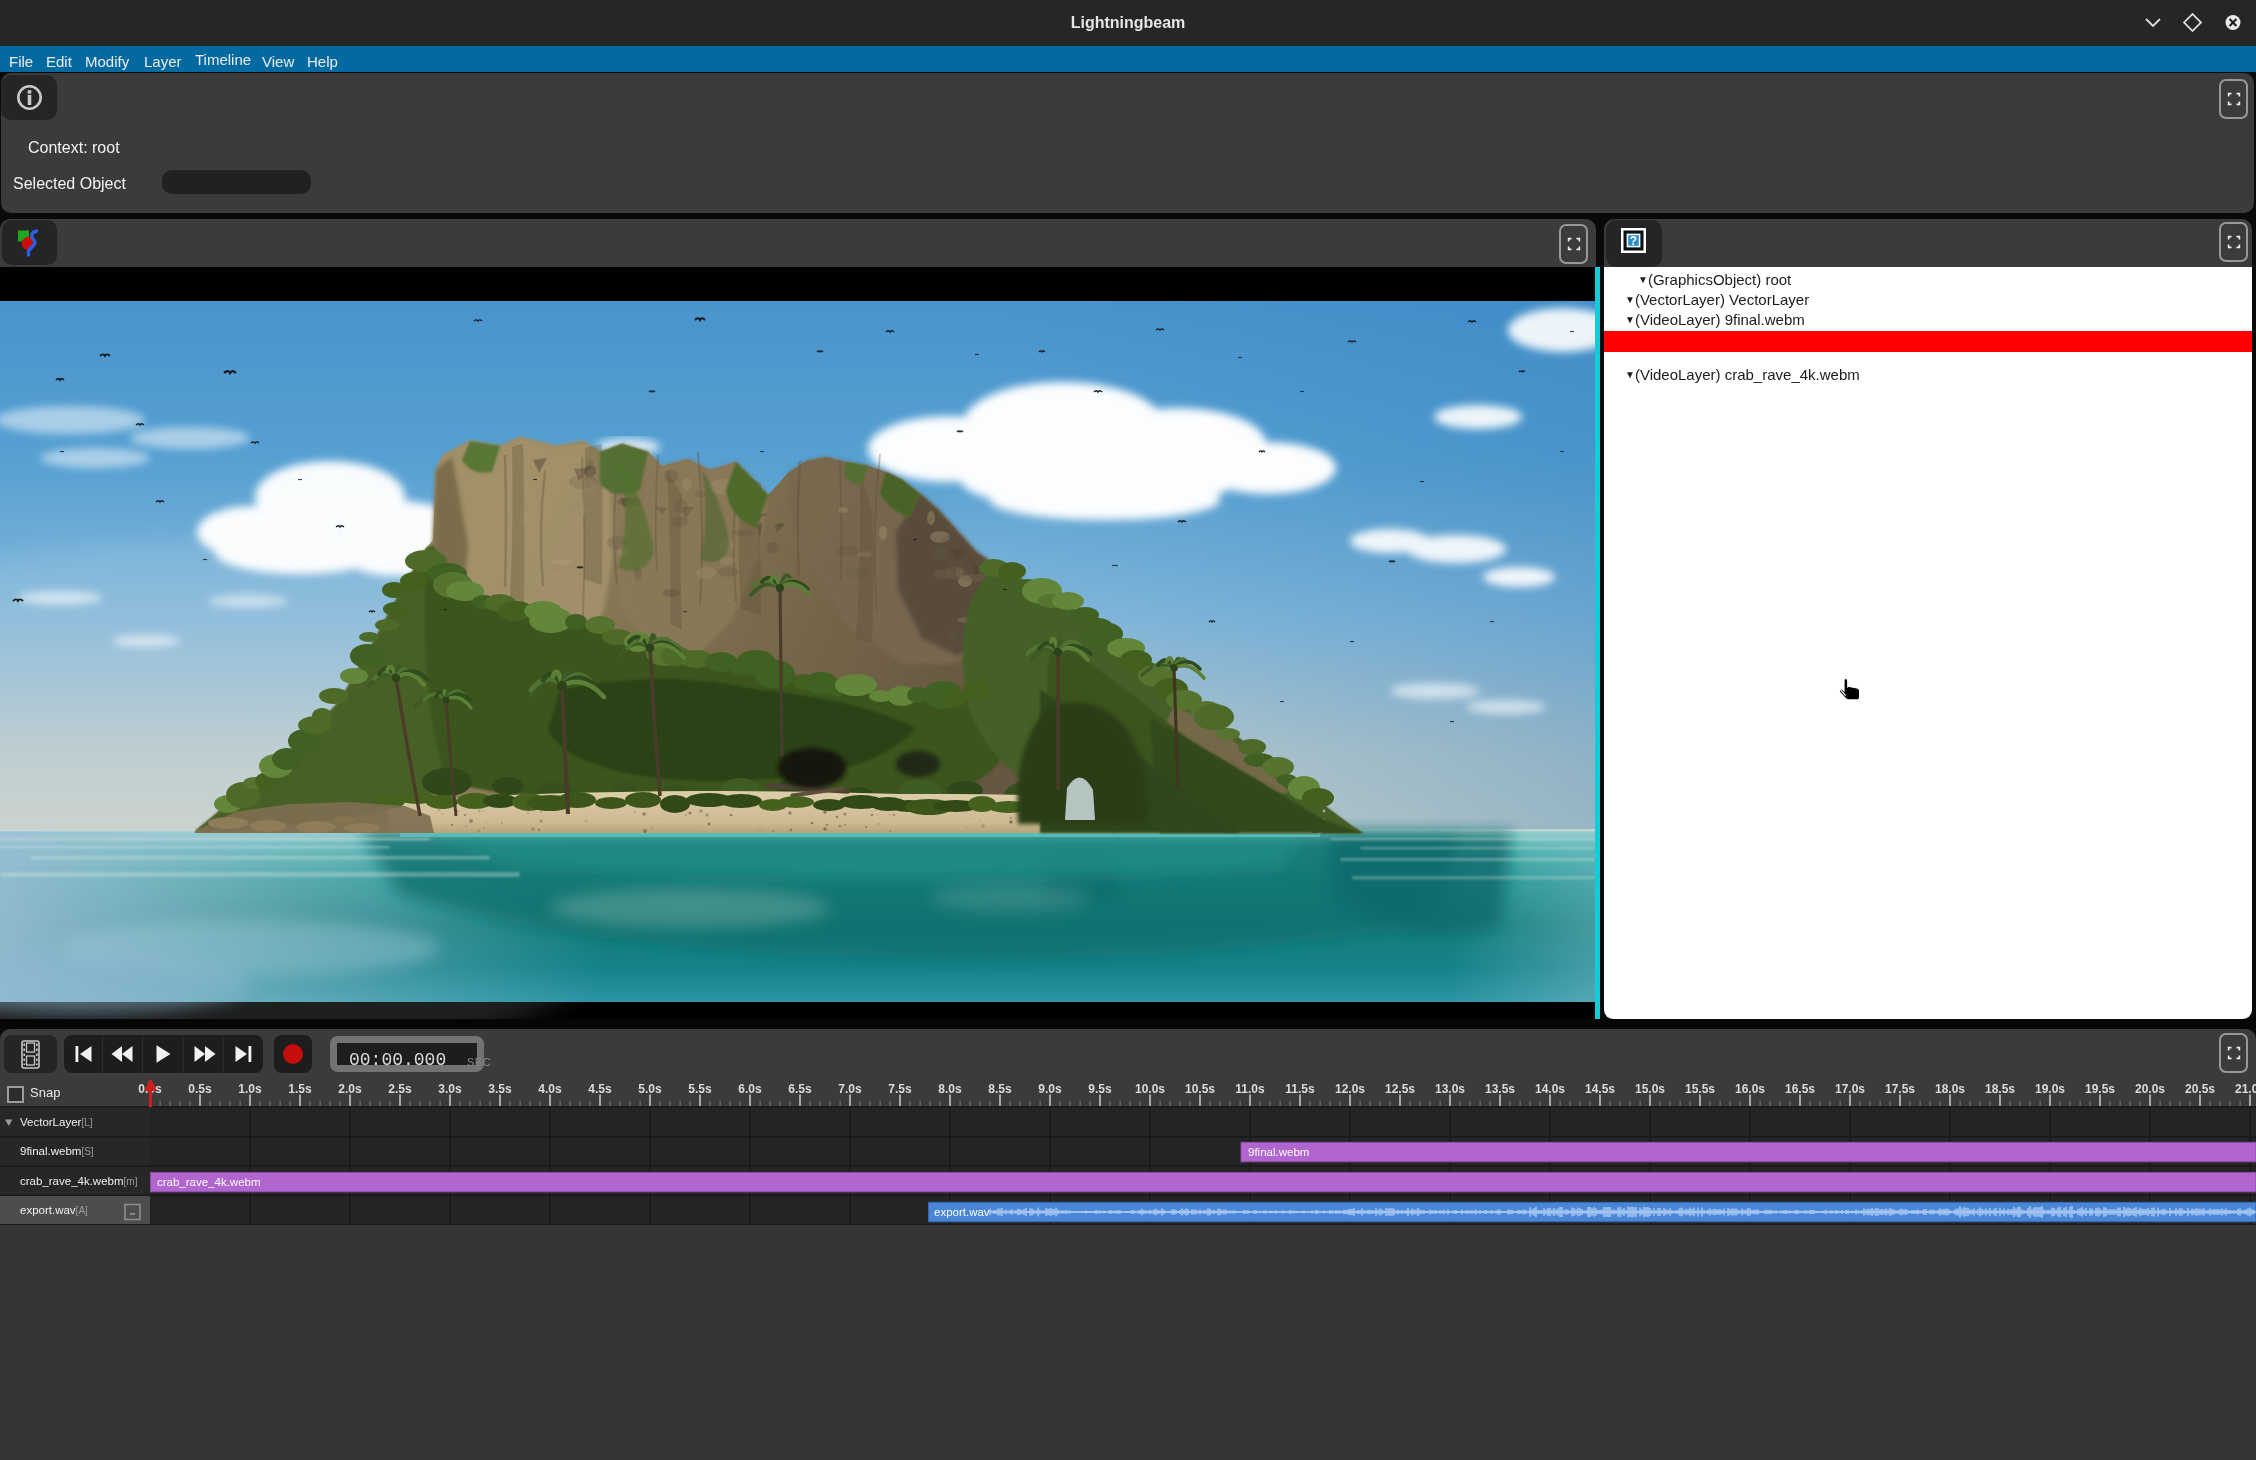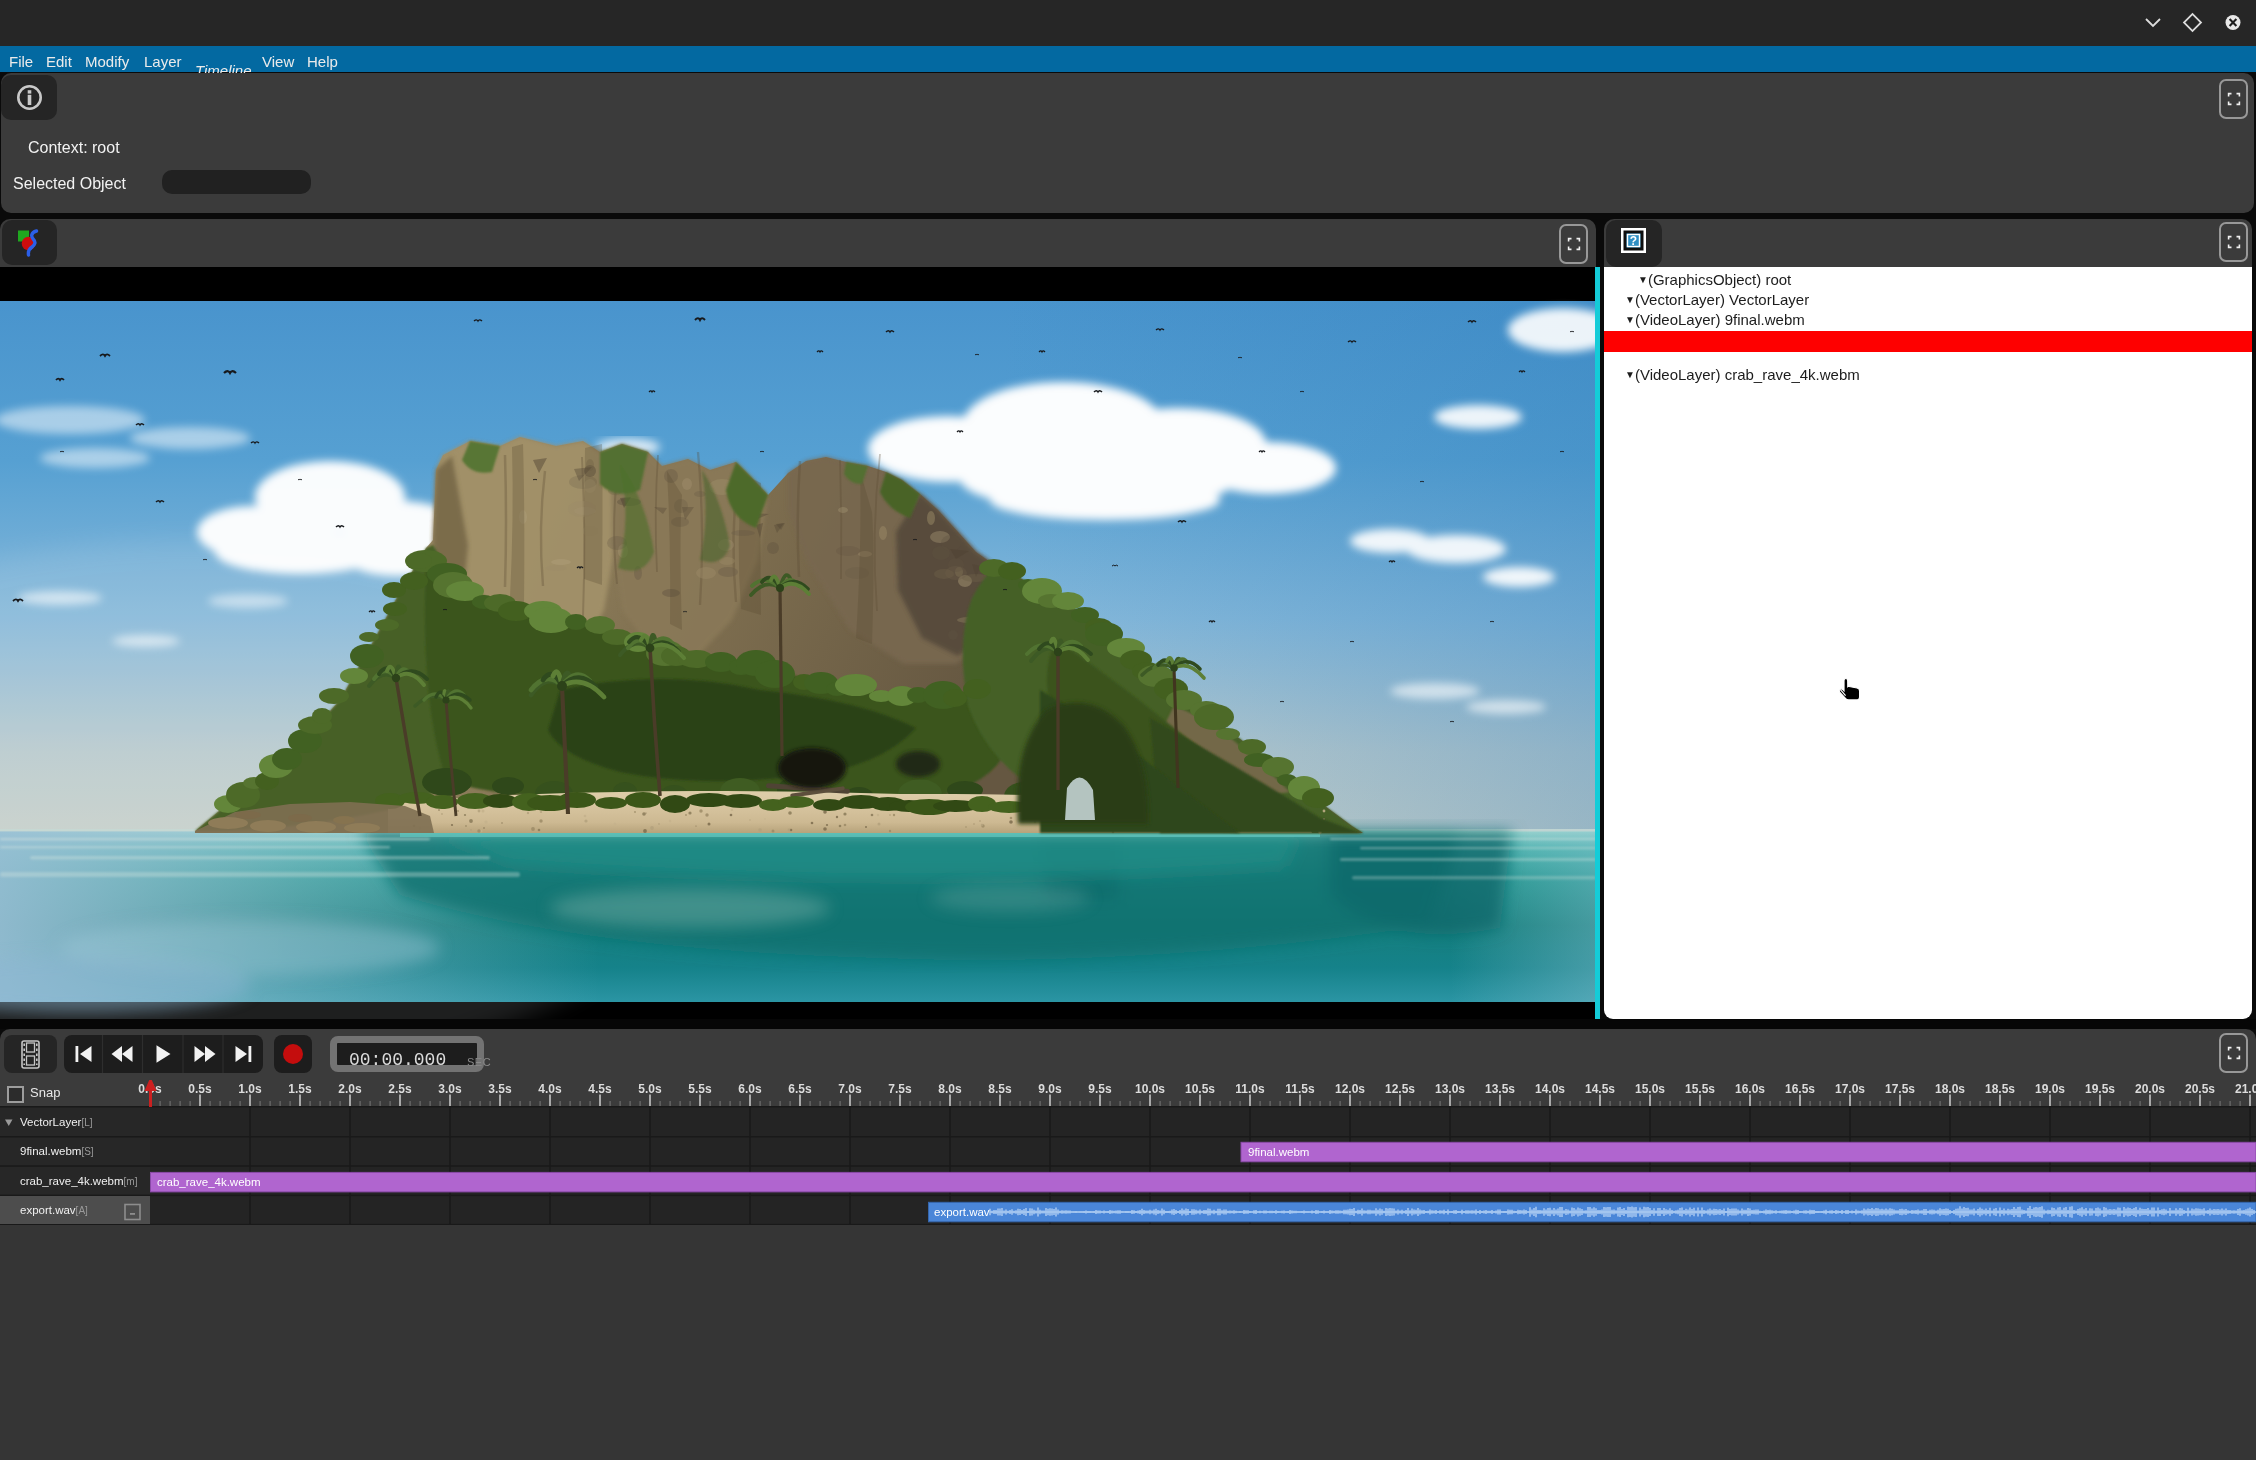--- a/index.html
+++ b/index.html
@@ -11,35 +11,37 @@
   .sqbtn { position:absolute; background:#252525; border-radius:10px; }
   .expand { position:absolute; width:29px; height:40px; border:2px solid #989898;
             border-radius:7px; }
   .expand svg { position:absolute; left:50%; top:50%; transform:translate(-50%,-50%); }
 </style>
 </head>
 <body>
 <div id="root">
 
   <div class="abs" style="left:0;top:0;width:2256px;height:46px;background:#262626;"></div>
+  <div class="abs" style="left:0;top:0;width:2256px;height:46px;line-height:46px;text-align:center;
+       color:#e6e6e6;font-size:16px;font-weight:bold;">Lightningbeam</div>
 
   <svg class="abs" style="left:2140px;top:8px" width="110" height="30" viewBox="0 0 110 30">
     <path d="M6 11 L13 18 L20 11" stroke="#dddddd" stroke-width="1.8" fill="none"></path>
     <rect x="46.5" y="8.5" width="12" height="12" transform="rotate(45 52.5 14.5)" stroke="#dddddd" stroke-width="1.8" fill="none"></rect>
     <circle cx="93" cy="14.5" r="7.5" fill="#e8e8e8"></circle>
     <path d="M89.6 11.1 L96.4 17.9 M96.4 11.1 L89.6 17.9" stroke="#1d1d1d" stroke-width="2.1"></path>
   </svg>
 
   <div class="abs" style="left:0;top:46px;width:2256px;height:26px;background:#0369a1;
        color:#ebebeb;font-size:15px;">
     <span class="abs" style="left:9px;top:7px;">File</span>
     <span class="abs" style="left:46px;top:7px;">Edit</span>
     <span class="abs" style="left:85px;top:7px;">Modify</span>
     <span class="abs" style="left:144px;top:7px;">Layer</span>
-    <span class="abs" style="left:195px;top:16px;font-style:italic;">Timeline</span>
+    <span class="abs" style="left:195px;top:5px;">Timeline</span>
     <span class="abs" style="left:262px;top:7px;">View</span>
     <span class="abs" style="left:307px;top:7px;">Help</span>
   </div>
 
   <div class="abs panel" style="left:1px;top:73px;width:2253px;height:140px;"></div>
   <div class="sqbtn" style="left:1px;top:75px;width:56px;height:45px;">
     <svg class="abs" style="left:15px;top:9px" width="27" height="27" viewBox="0 0 27 27">
       <circle cx="13.5" cy="13.5" r="11.2" stroke="#c9c9c9" stroke-width="2.6" fill="none"></circle>
       <rect x="11.7" y="10.8" width="3.6" height="10.2" fill="#c9c9c9"></rect>
       <rect x="11.7" y="6.2" width="3.6" height="3.4" fill="#c9c9c9"></rect>

